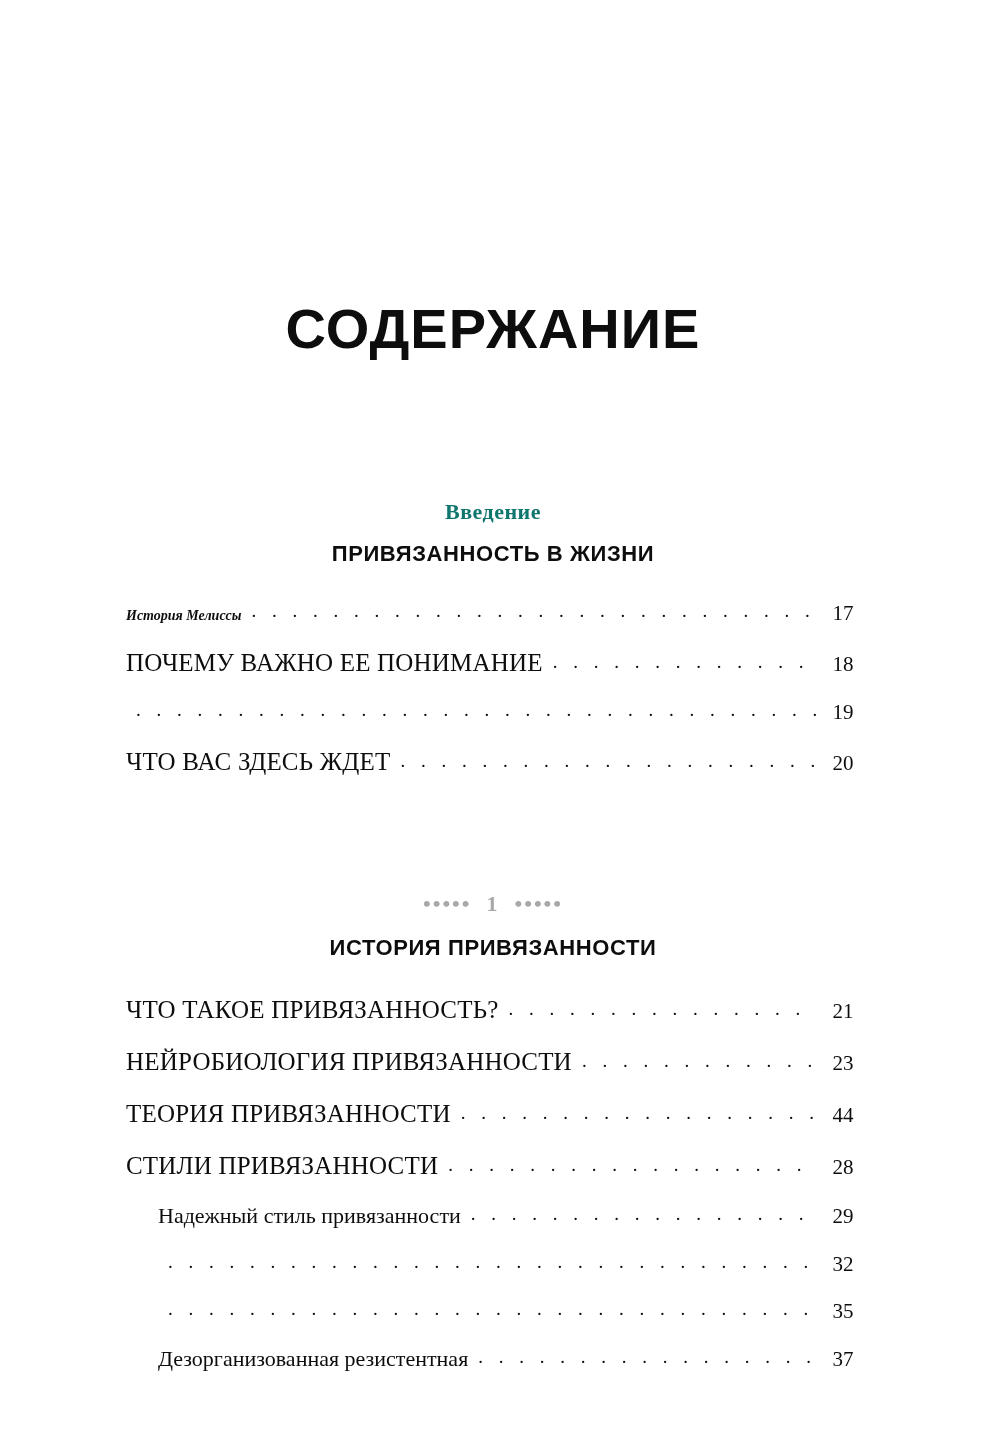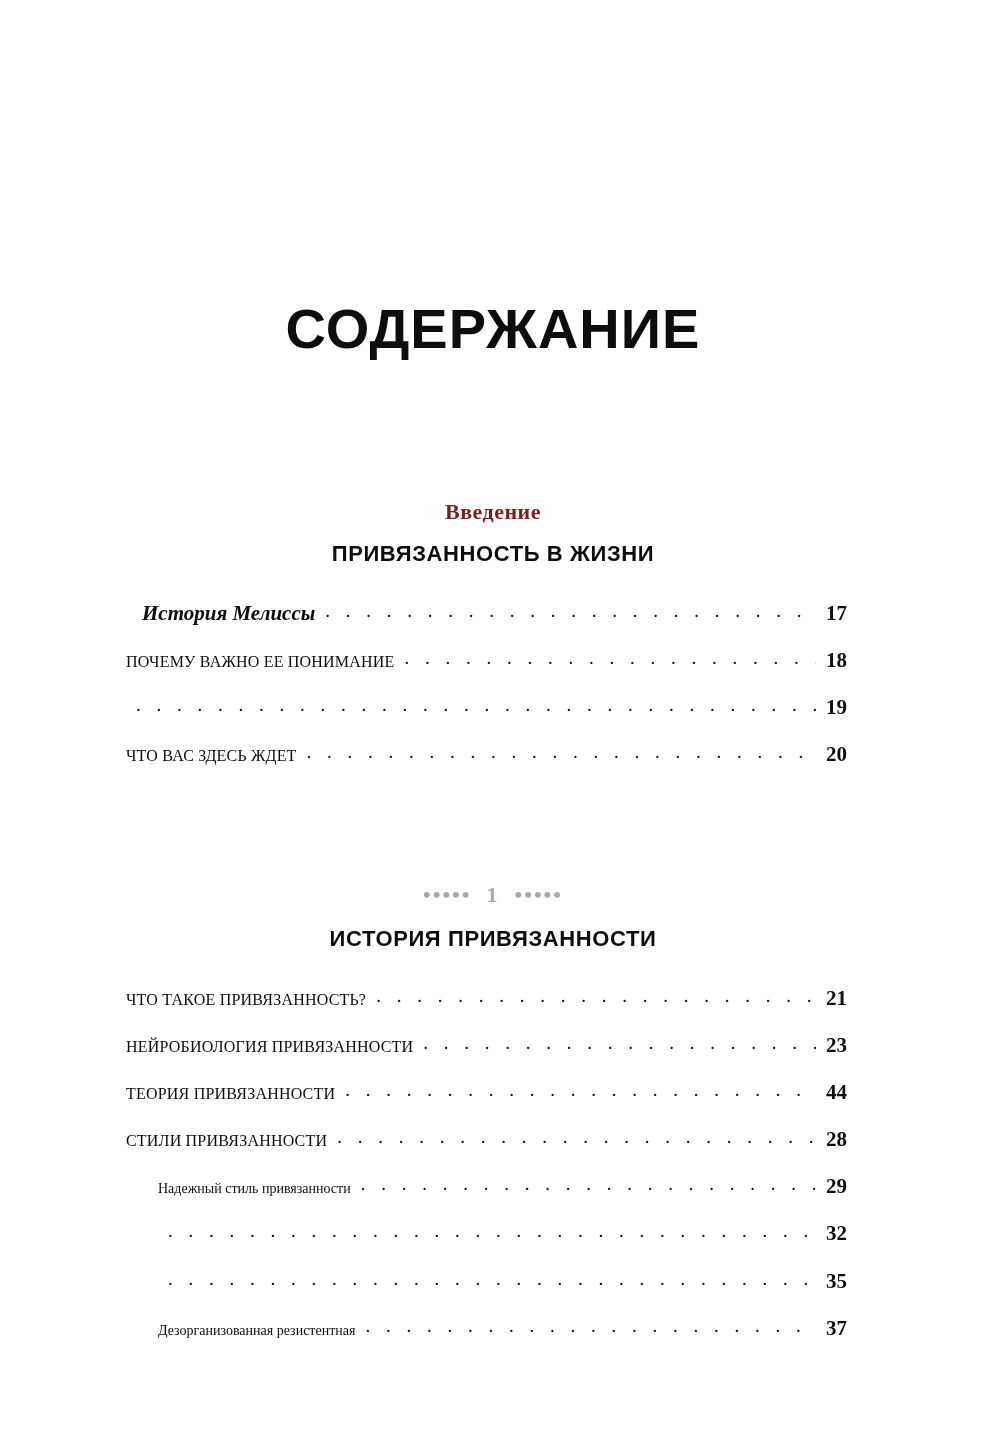--- a/index.html
+++ b/index.html
@@ -38,21 +38,21 @@
   }
   .section.first {
     padding-top: 140px;
   }
   .section.second {
     padding-top: 92px;
   }
 
   .section-eyebrow {
     text-align: center;
-    color: #7f1d1d;
+    color: #0f766e;
     font-family: "Liberation Serif", serif;
     font-weight: bold;
     font-size: 22px;
     letter-spacing: 0.5px;
     margin-bottom: 16px;
   }
   .section-number {
     text-align: center;
     color: #a8a8a8;
     font-family: "Liberation Serif", serif;
@@ -94,43 +94,41 @@
     position: relative;
     top: -3px;
     color: #111;
     letter-spacing: 5.5px;
     font-size: 19px;
     white-space: nowrap;
   }
   .entry .page-num {
     flex: 0 0 auto;
     width: 34px;
-    text-align: left;
+    text-align: center;
     font-size: 21px;
-    font-weight: bold;
   }
 
   .entry.caps .label {
     font-variant: normal;
     text-transform: uppercase;
-    font-size: 16px;
+    font-size: 25px;
     letter-spacing: 0.2px;
   }
   .entry.bolditalic .label {
     font-weight: bold;
     font-style: italic;
-    font-size: 21px;
-    margin-left: 16px;
+    font-size: 14px;
   }
   .entry.sub {
     padding-left: 32px;
     font-size: 20.5px;
   }
   .entry.sub .label {
-    font-size: 14px;
+    font-size: 22px;
   }
   .entry.sub .page-num,
   .entry.caps .page-num,
   .entry.bolditalic .page-num {
     font-size: 21px;
   }
 </style>
 </head>
 <body>
 

